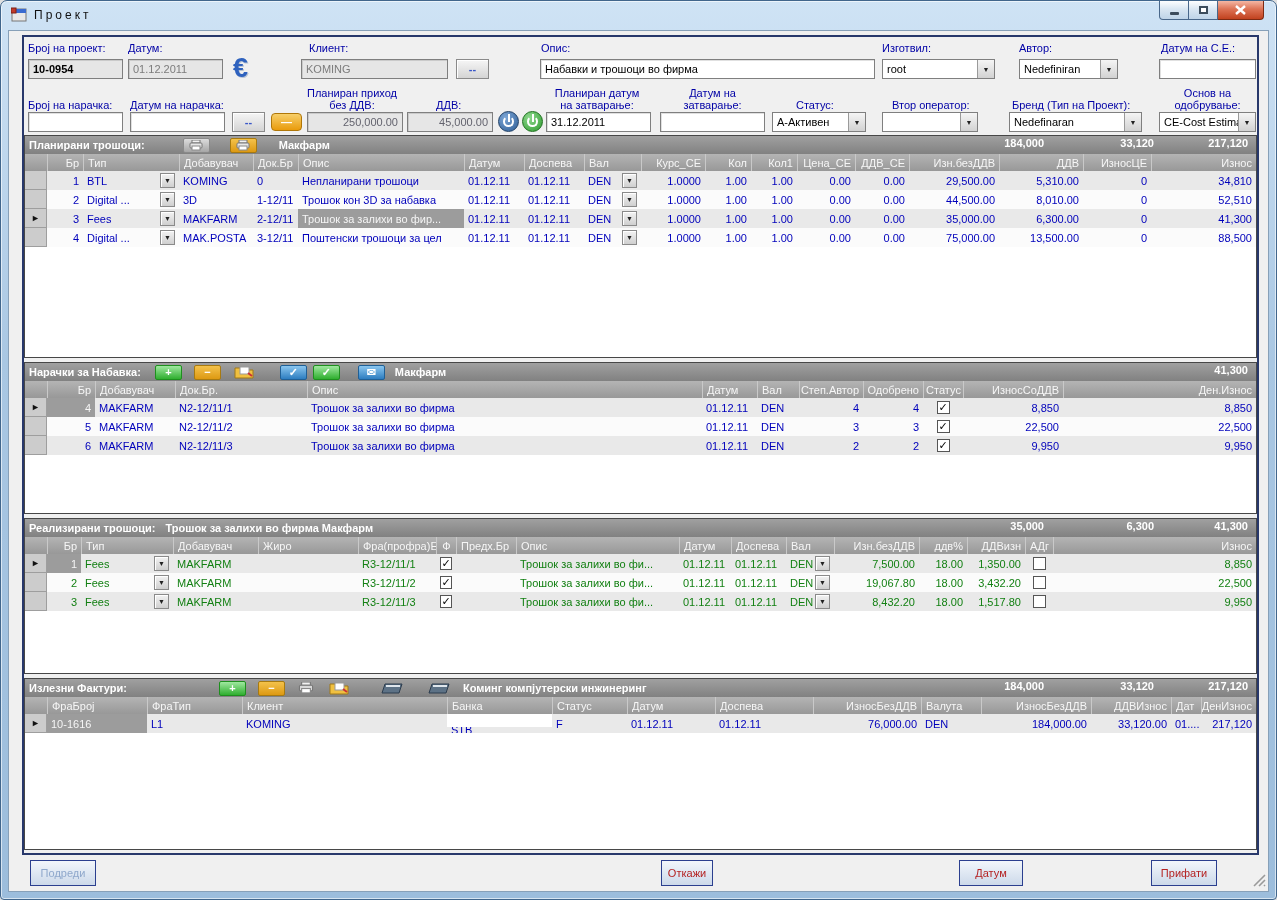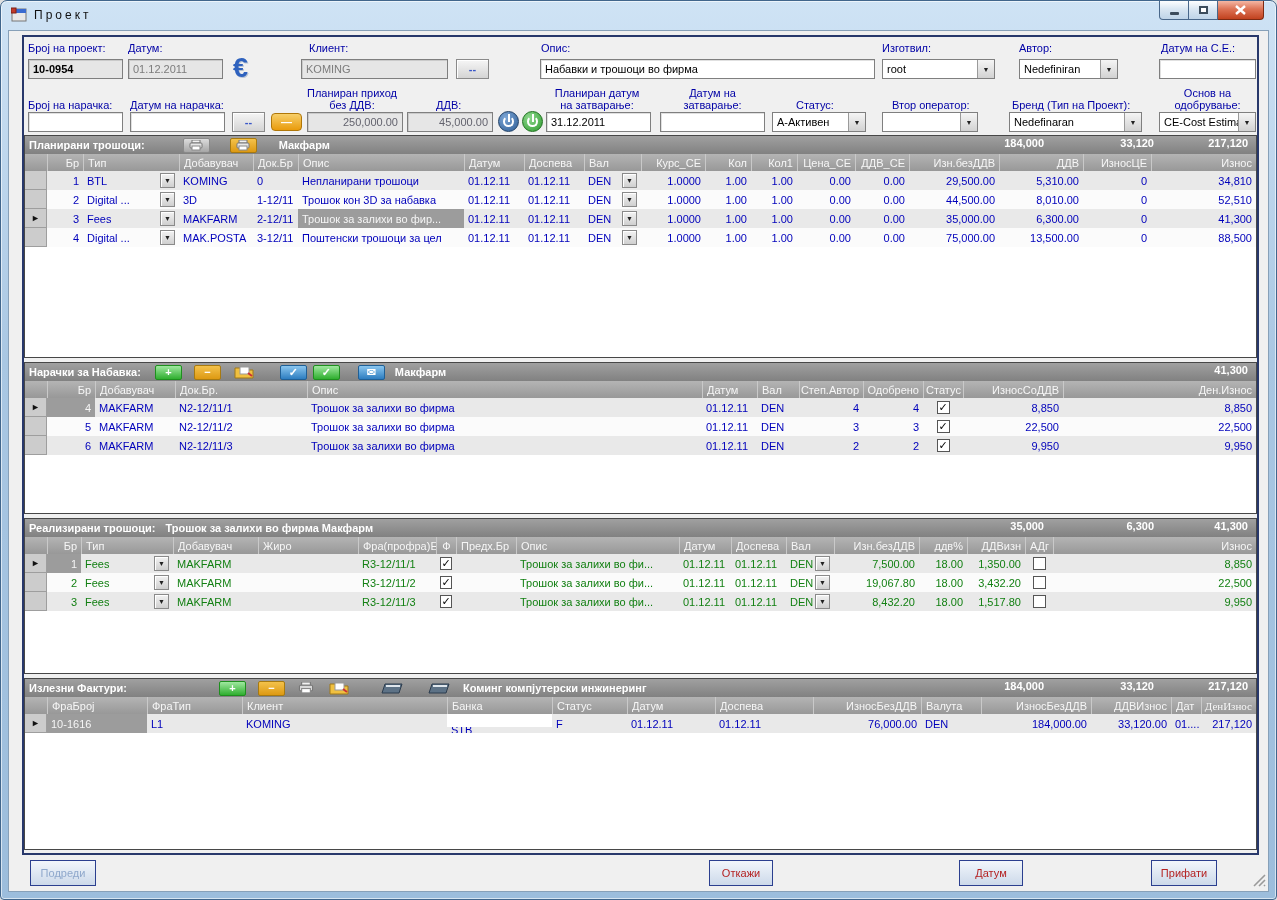--- a/index.html
+++ b/index.html
@@ -580,21 +580,21 @@
             <div class="ghc" style="width: 205px;">Клиент</div>
             <div class="ghc" style="width: 105px;">Банка</div>
             <div class="ghc" style="width: 75px;">Статус</div>
             <div class="ghc" style="width: 88px;">Датум</div>
             <div class="ghc" style="width: 98px;">Доспева</div>
             <div class="ghc" style="width: 108px; justify-content: flex-end;">ИзносБезДДВ</div>
             <div class="ghc" style="width: 60px;">Валута</div>
             <div class="ghc" style="width: 110px; justify-content: flex-end;">ИзносБезДДВ</div>
             <div class="ghc" style="width: 80px; justify-content: flex-end;">ДДВИзнос</div>
             <div class="ghc" style="width: 30px;">Дат</div>
-            <div class="ghc" style="flex: 1 1 auto; justify-content: flex-end; font-family: Liberation Serif, serif;">ДенИзнос</div>
+            <div class="ghc" style="flex: 1 1 auto; justify-content: flex-end;">ДенИзнос</div>
           </div>
         <div class="gbody">
             <div class="grow godd">
               <div class="gsel">►</div>
               <div class="gc hl" style="width: 100px;">10-1616</div>
               <div class="gc" style="width: 95px;">L1</div>
               <div class="gc" style="width: 205px;">KOMING</div>
               <div class="gc" style="width: 105px; margin-top: 13px;">STB</div>
               <div class="gc" style="width: 75px;">F</div>
               <div class="gc" style="width: 88px;">01.12.11</div>
@@ -604,21 +604,21 @@
               <div class="gc ar" style="width: 110px;">184,000.00</div>
               <div class="gc ar" style="width: 80px;">33,120.00</div>
               <div class="gc" style="width: 30px;">01....</div>
               <div class="gc ar" style="flex: 1 1 auto;">217,120</div>
             </div>
           </div>
       </section>
     </div>
 
     <div class="pbtn dim" style="left:21px;top:829px;width:66px">Подреди</div>
-    <div class="pbtn" style="left:700px;top:829px;width:64px">Откажи</div>
+    <div class="pbtn" style="left:652px;top:829px;width:52px">Откажи</div>
     <div class="pbtn" style="left:950px;top:829px;width:64px">Датум</div>
     <div class="pbtn" style="left:1142px;top:829px;width:66px">Прифати</div>
 
     <span class="grip">
       <svg width="13" height="13" viewBox="0 0 13 13">
           <path d="M12 1 L1 12 M12 6 L6 12 M12 11 L11 12" stroke="#9a9a9a" stroke-width="1.6"></path>
         </svg>
     </span>
   </div>
 </div>

